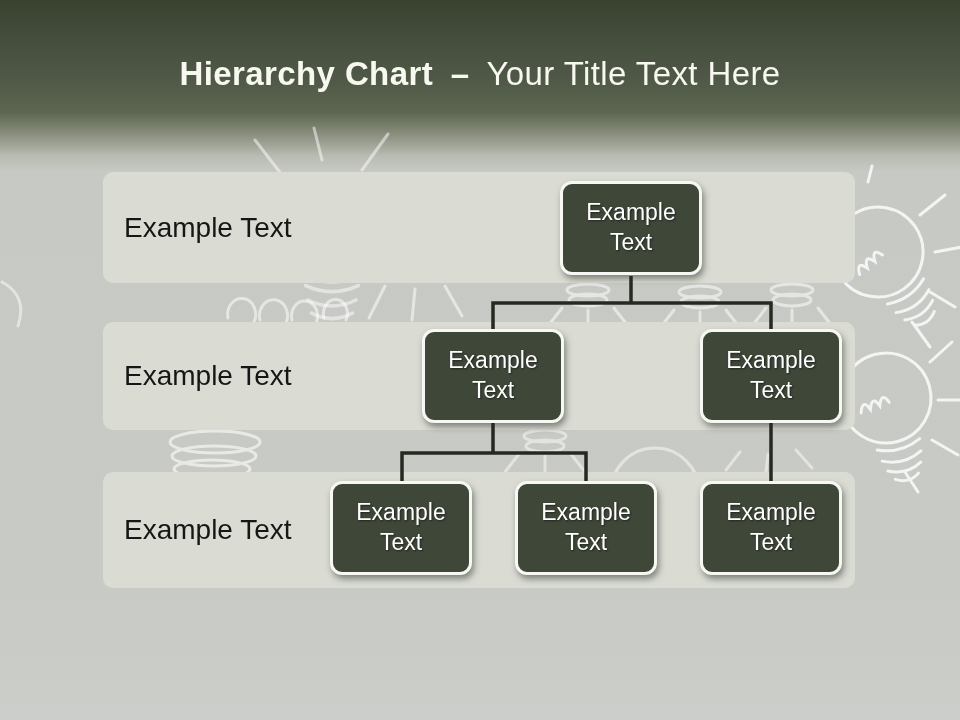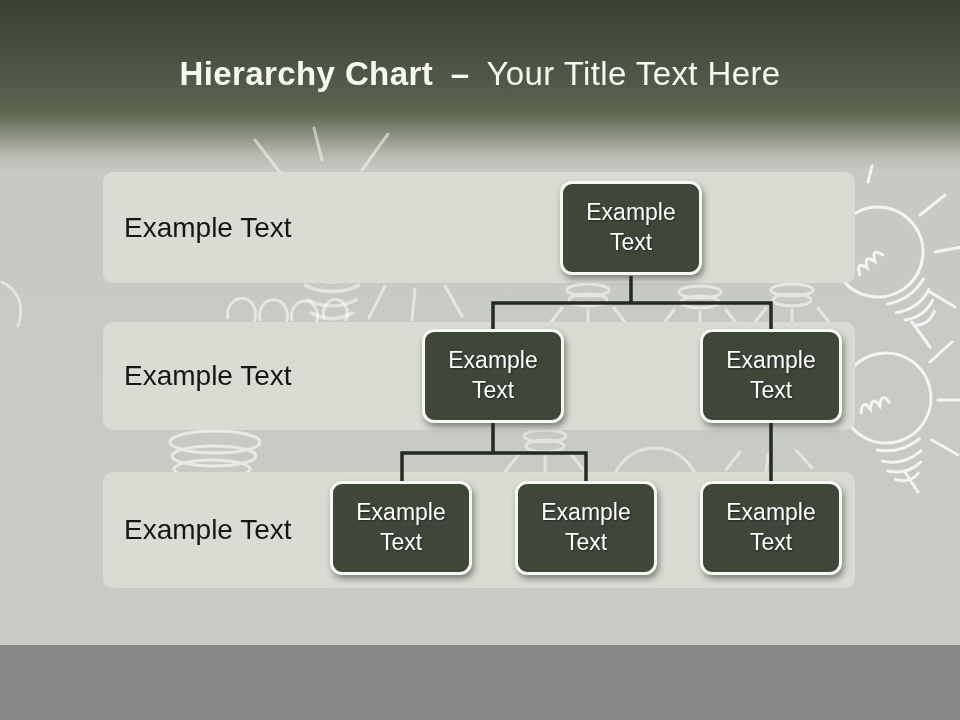--- a/index.html
+++ b/index.html
@@ -1,17 +1,17 @@
 <!DOCTYPE html>
 <html><head>
 <meta charset="utf-8">
 <style>
   html,body{margin:0;padding:0;background:#888;}
   .slide{
-    position:relative;width:960px;height:645px;overflow:hidden;
+    position:relative;width:960px;height:720px;overflow:hidden;
     font-family:"Liberation Sans",sans-serif;
     background:linear-gradient(180deg,
       #39412f 0px,#454e3d 40px,#505947 80px,#5c6650 112px,
       #8d9282 136px,#b9bcb2 156px,#c7c9c4 172px,#c8cac5 600px,#cccecb 720px);
   }
   .title{
     position:absolute;top:55px;left:0;width:100%;text-align:center;
     font-size:33px;color:#f7f8f0;letter-spacing:.4px;white-space:nowrap;z-index:5;
   }
   .title .bold{font-weight:700;}

